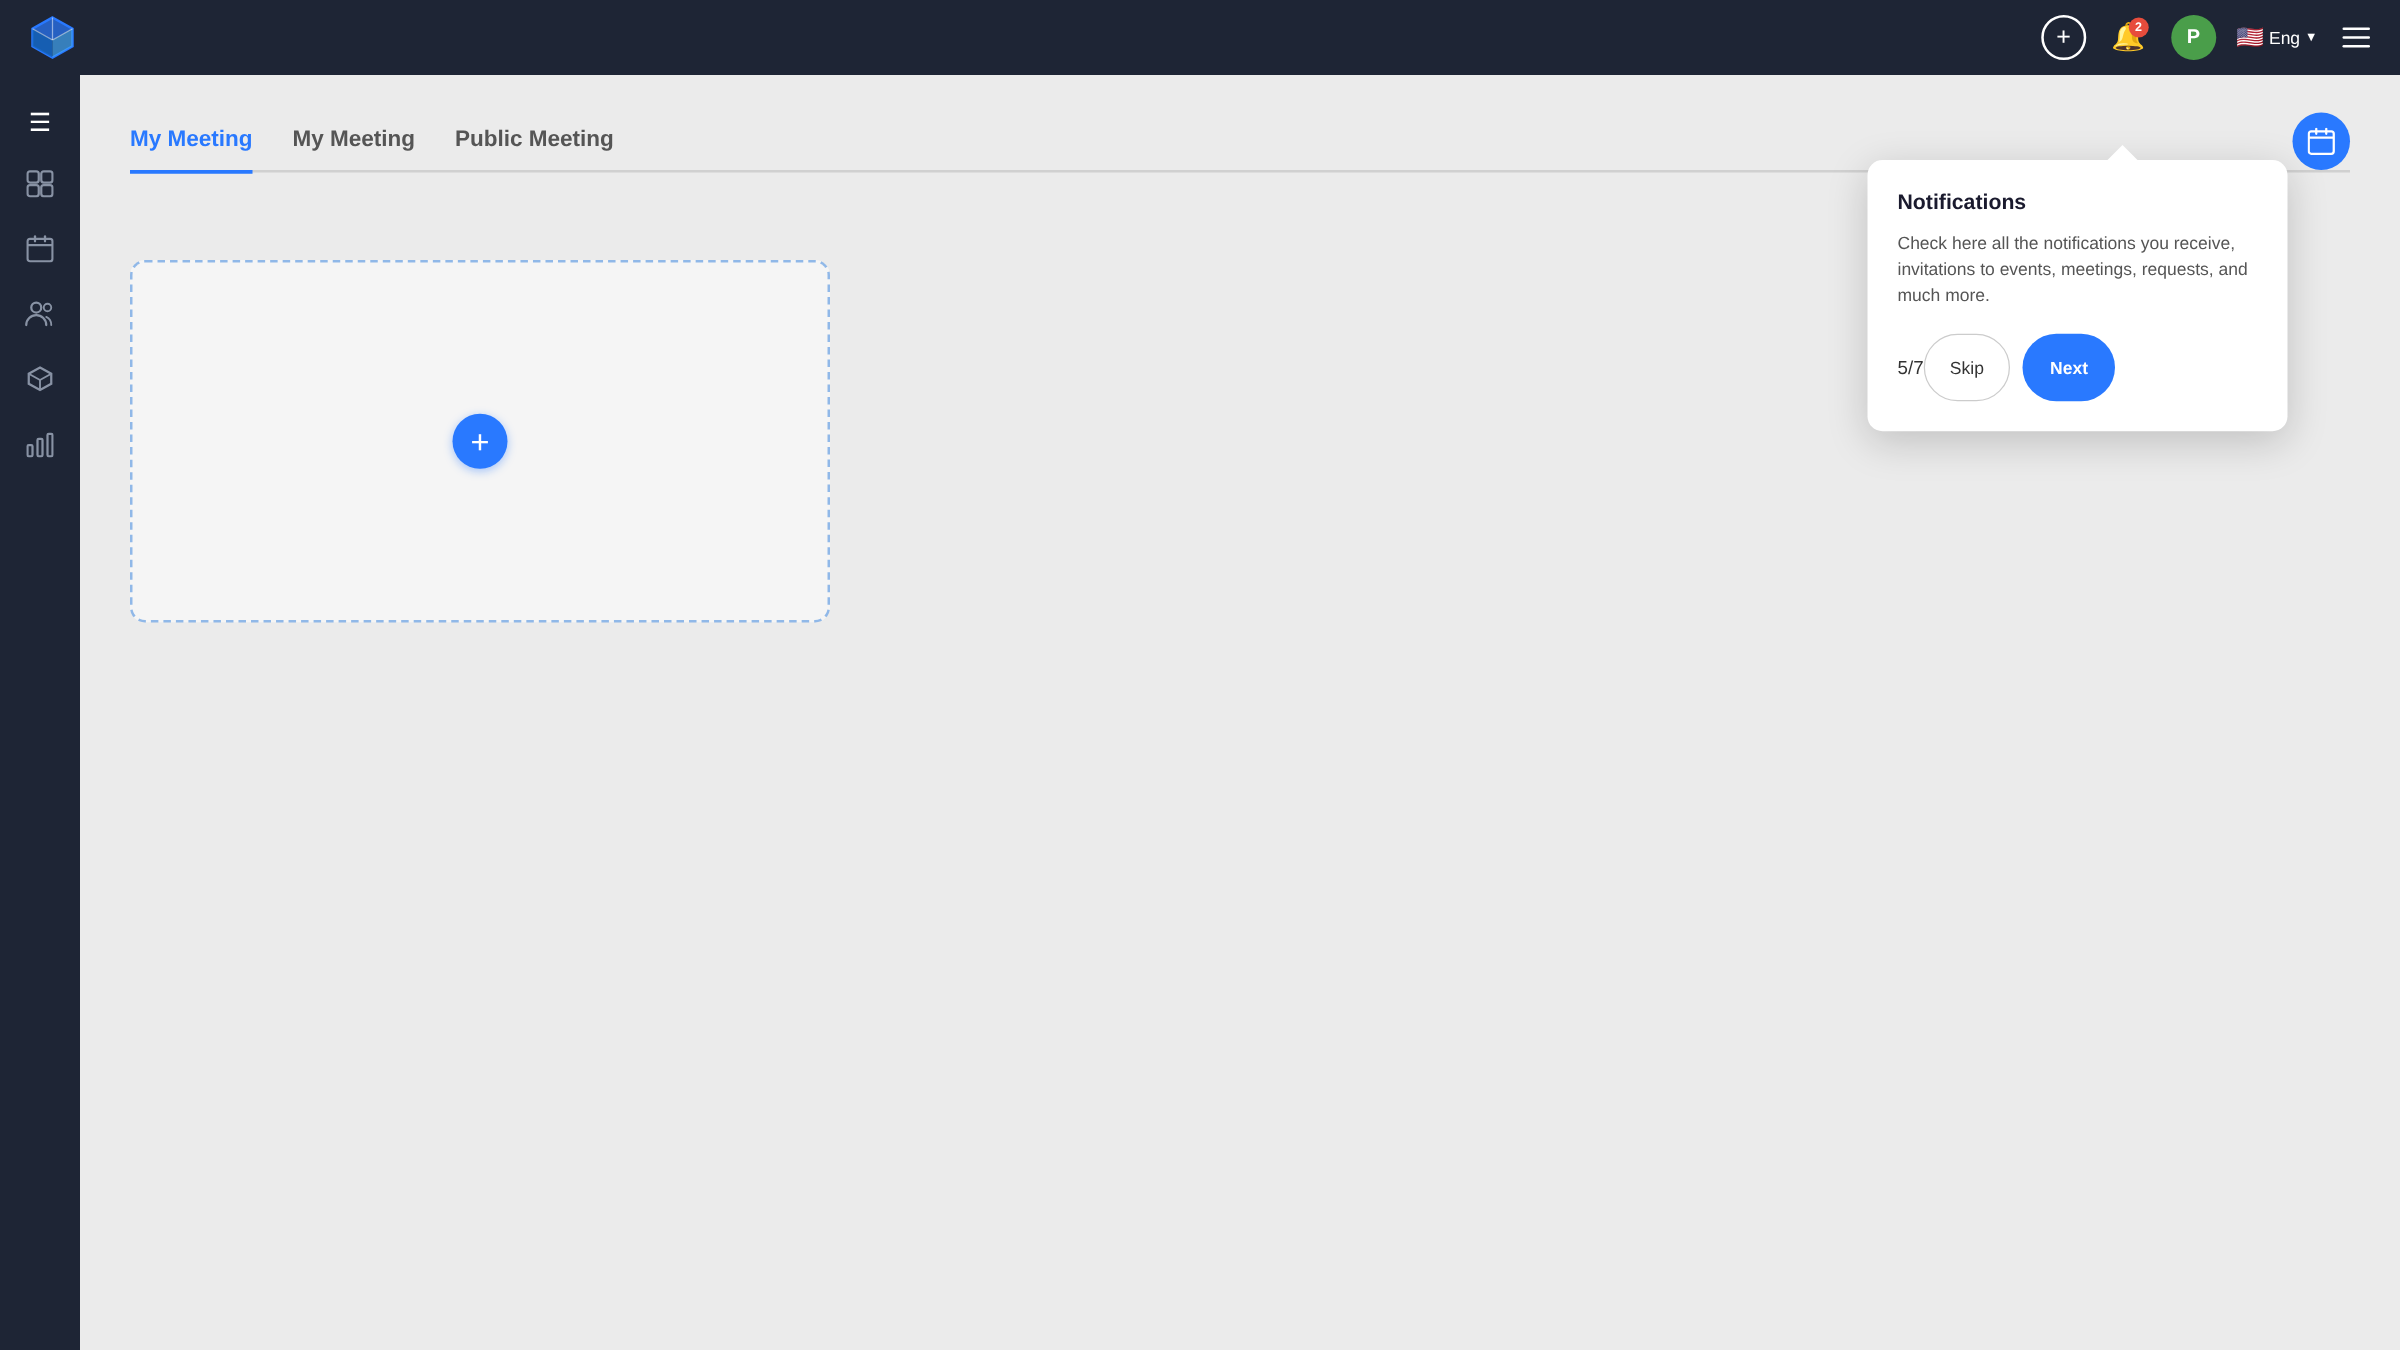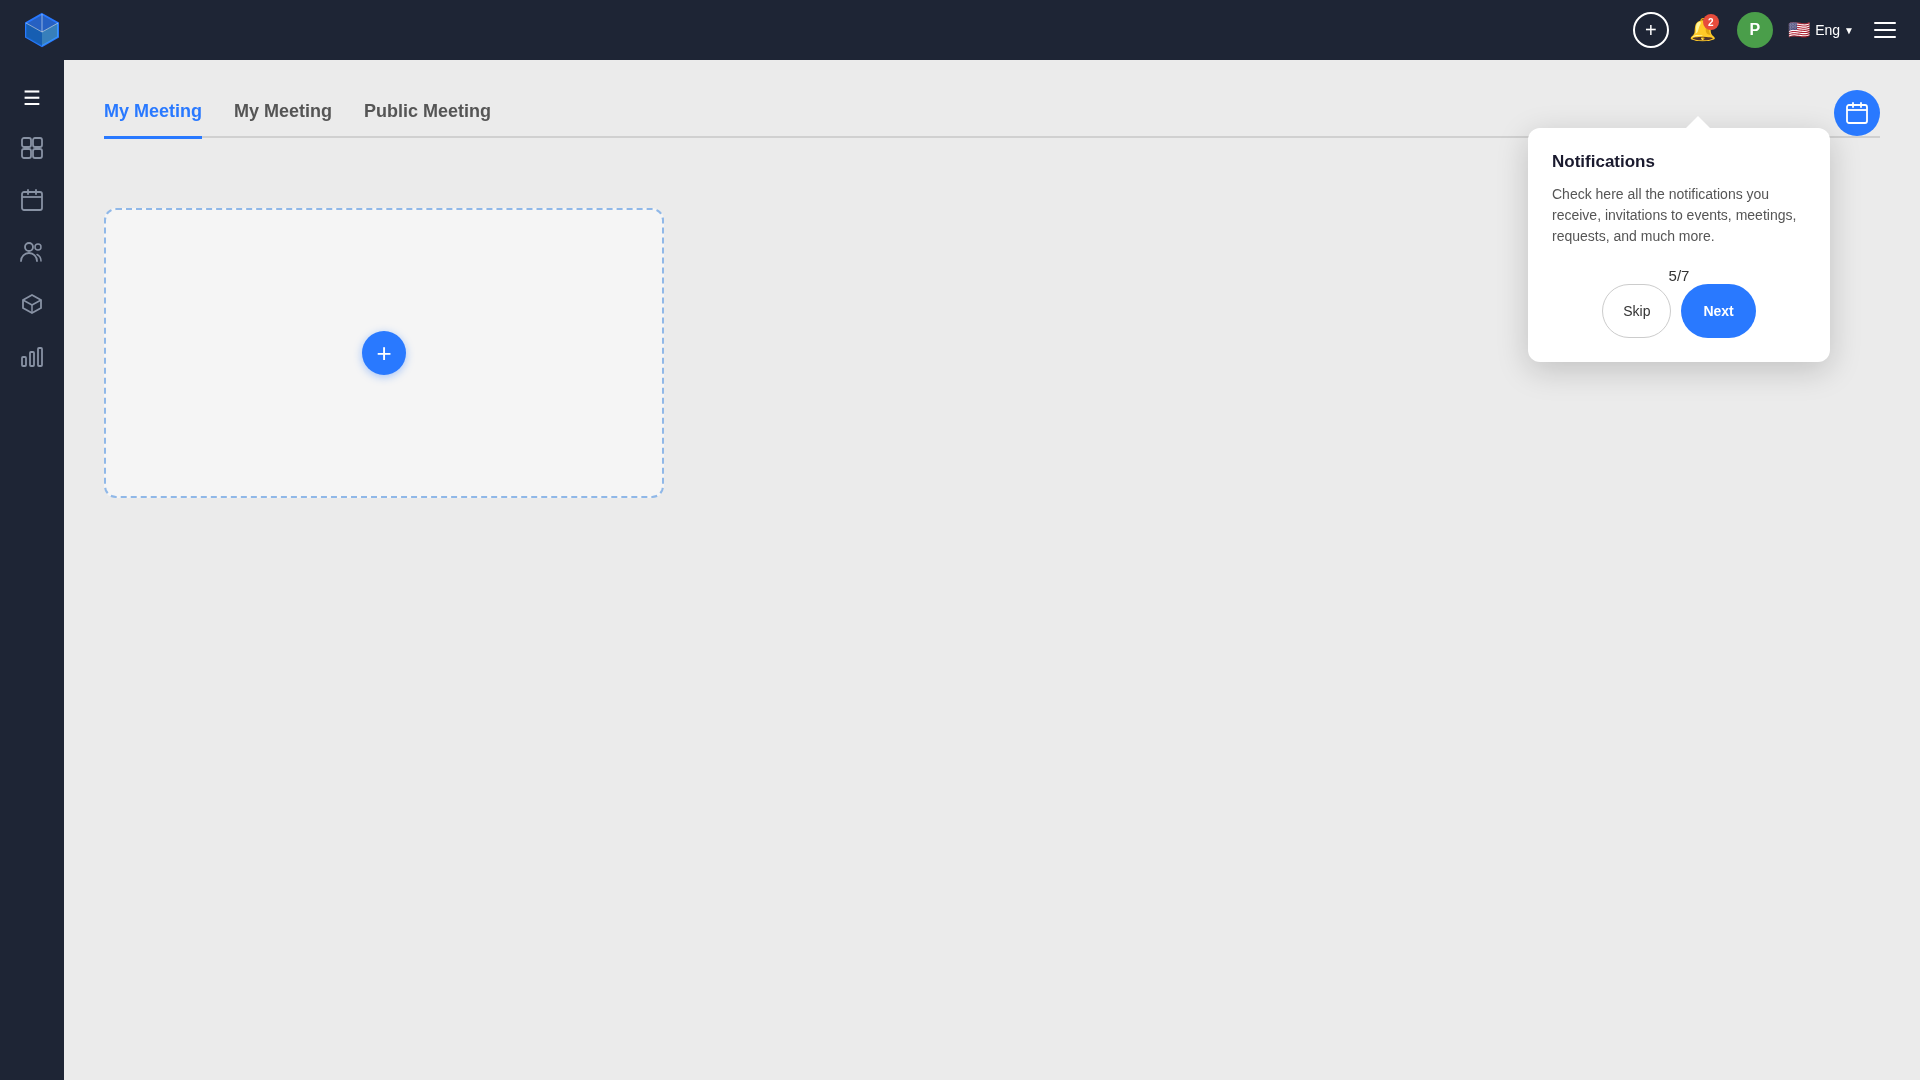--- a/index.html
+++ b/index.html
@@ -172,21 +172,21 @@
       color: #fff;
       font-size: 26px;
       cursor: pointer;
       display: flex; align-items: center; justify-content: center;
       box-shadow: 0 2px 8px rgba(41,121,255,0.4);
     }
     .popover {
       position: absolute;
       top: 68px;
       right: 90px;
-      width: 302px;
+      width: 336px;
       background: #fff;
       border-radius: 12px;
       box-shadow: 0 8px 32px rgba(0,0,0,0.18);
       padding: 24px;
       z-index: 300;
     }
     .popover::before {
       content: '';
       position: absolute;
       top: -12px;
@@ -204,21 +204,20 @@
     .popover-body {
       font-size: 14px;
       color: #555;
       line-height: 1.5;
       margin-bottom: 20px;
     }
     .popover-footer {
       display: flex;
       align-items: center;
       justify-content: flex-start;
-      flex-direction: column;
     }
     .popover-step {
       font-size: 15px;
       font-weight: 500;
       color: #333;
     }
     .popover-actions { display: flex; gap: 10px; }
     .skip-btn {
       padding: 8px 20px;
       border-radius: 50px;

